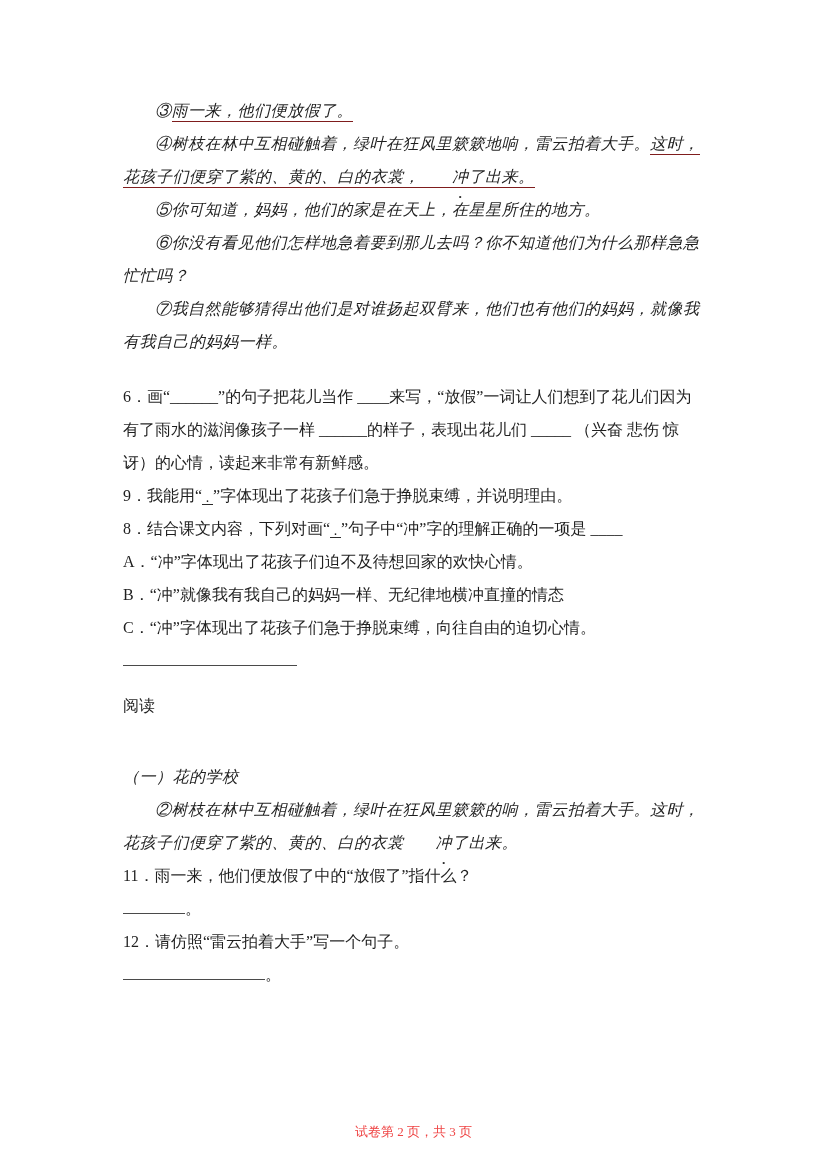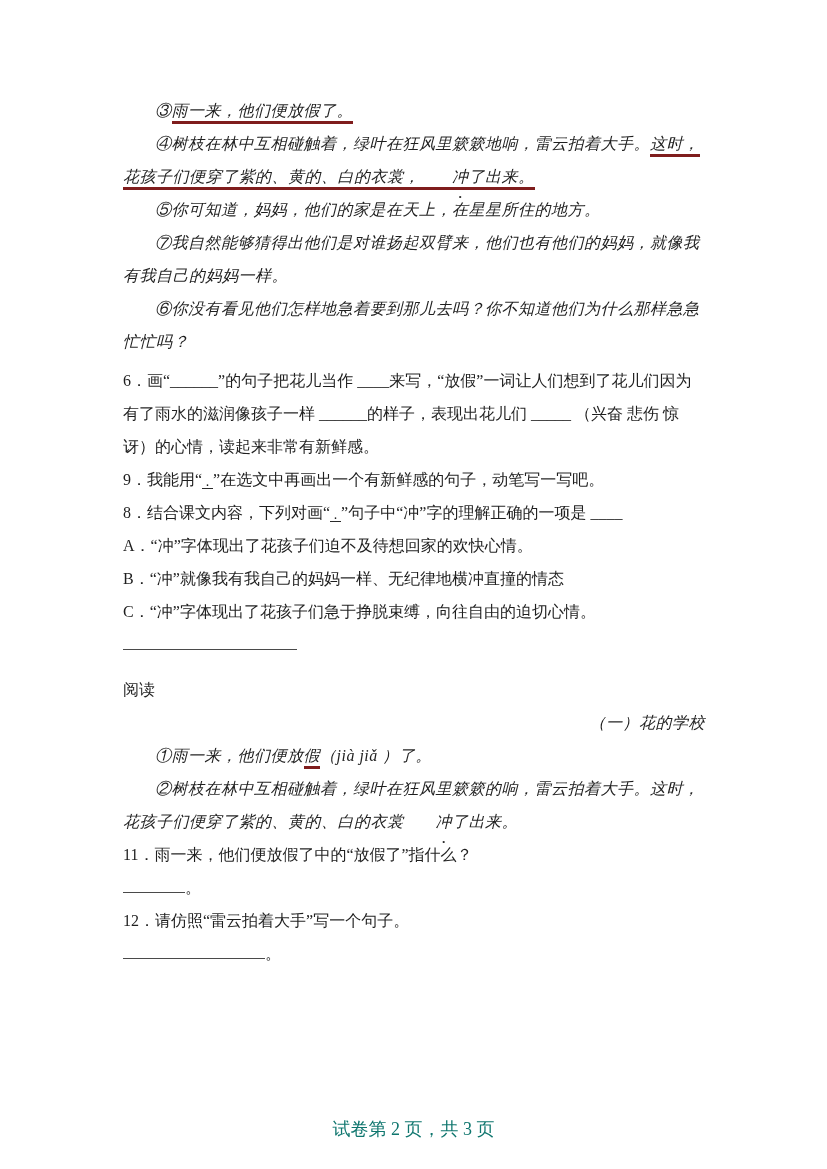--- a/index.html
+++ b/index.html
@@ -18,21 +18,21 @@
     top: 94px;
     width: 582px;
     font-size: 16px;
     line-height: 33px;
   }
   p { margin: 0; }
   .kai { font-style: italic; letter-spacing: 0.5px; }
   .song { font-style: normal; }
   .indent { text-indent: 32px; }
   .u {
-    border-bottom: 3px solid #7f1d1d;
+    border-bottom: 1px solid #7f1d1d;
     padding-bottom: 2px;
   }
   
   .emdot { position: relative; display: inline-block; }
   .emdot::after {
     content: "•";
     position: absolute;
     left: 50%;
     transform: translateX(-50%);
     bottom: -9px;
@@ -53,67 +53,66 @@
   
   .rule {
     display: inline-block;
     height: 1.1em;
     border-bottom: 1.6px solid #4a4a4a;
     vertical-align: baseline;
   }
   .rule-q9  { width: 174px; }
   .rule-q11 { width: 62px; }
   .rule-q12 { width: 142px; }
-  .mt-q6 { margin-top: 6px; }
+  .mt-q6 { margin-top: 22px; }
   .sec-label { margin-top: 12px; }
-  .reading-title { text-align: right; }
+  .reading-title { text-align: left; margin-top: 38px; }
   .footer {
     position: absolute;
     bottom: 28px;
     left: 0;
     width: 100%;
     text-align: center;
-    font-size: 18px;
-    color: #0f766e;
+    font-size: 13px;
+    color: #ef4444;
   }
 </style>
 </head>
 <body>
 
 <div class="page">
   <div class="content">
 
     <p class="kai indent"><span>③</span><span class="u">雨一来，他们便放假了。</span></p>
 
     <p class="kai indent"><span>④</span><span>树枝在林中互相碰触着，绿叶在狂风里簌簌地响，雷云拍着大手。</span><span class="u"><span>这时，花孩子们便穿了紫的、黄的、白的衣裳，</span><span class="emdot">冲</span><span>了出来。</span></span></p>
 
     <p class="kai indent"><span>⑤</span><span>你可知道，妈妈，他们的家是在天上，在星星所住的地方。</span></p>
 
+    <p class="kai indent"><span>⑥</span><span>你没有看见他们怎样地急着要到那儿去吗？你不知道他们为什么那样急急忙忙吗？</span></p>
+
     <p class="kai indent"><span>⑦</span><span>我自然能够猜得出他们是对谁扬起双臂来，他们也有他们的妈妈，就像我有我自己的妈妈一样。</span></p>
-
-    <p class="kai indent"><span>⑥</span><span>你没有看见他们怎样地急着要到那儿去吗？你不知道他们为什么那样急急忙忙吗？</span></p>
 
     <p class="song mt-q6">6．画“______”的句子把花儿当作 ____来写，“放假”一词让人们想到了花儿们因为有了雨水的滋润像孩子一样 ______的样子，表现出花儿们 _____ （兴奋 悲伤 惊讶）的心情，读起来非常有新鲜感。</p>
 
-    <p class="song"><span>9．我能用“</span><span class="ubit">.</span><span>”在选文中再画出一个有新鲜感的句子，动笔写一写吧。</span></p>
+    <p class="song"><span>9．我能用“</span><span class="ubit">.</span><span>”字体现出了花孩子们急于挣脱束缚，并说明理由。</span></p>
 
     <p class="song"><span>8．结合课文内容，下列对画“</span><span class="ubit">.</span><span>”句子中“冲”字的理解正确的一项是 ____</span></p>
 
     <p class="song">A．“冲”字体现出了花孩子们迫不及待想回家的欢快心情。</p>
     <p class="song">B．“冲”就像我有我自己的妈妈一样、无纪律地横冲直撞的情态</p>
     <p class="song">C．“冲”字体现出了花孩子们急于挣脱束缚，向往自由的迫切心情。</p>
 
 
     <p class="song"><span class="rule rule-q9"></span></p>
 
     <p class="song sec-label">阅读</p>
 
     <p class="kai reading-title">（一）花的学校</p>
 
-    <p class="kai indent"><span>①</span><span>雨一来，他们便放</span><span class="u">假</span><span>（jià jiǎ ）了。</span></p>
 
     <p class="kai indent"><span>②</span><span>树枝在林中互相碰触着，绿叶在狂风里簌簌的响，雷云拍着大手。这时，花孩子们便穿了紫的、黄的、白的衣裳</span><span class="emdot">冲</span><span>了出来。</span></p>
 
 
 
     <p class="song">11．雨一来，他们便放假了中的“放假了”指什么？</p>
 
     <p class="song"><span class="rule rule-q11"></span><span>。</span></p>
 
     <p class="song">12．请仿照“雷云拍着大手”写一个句子。</p>

